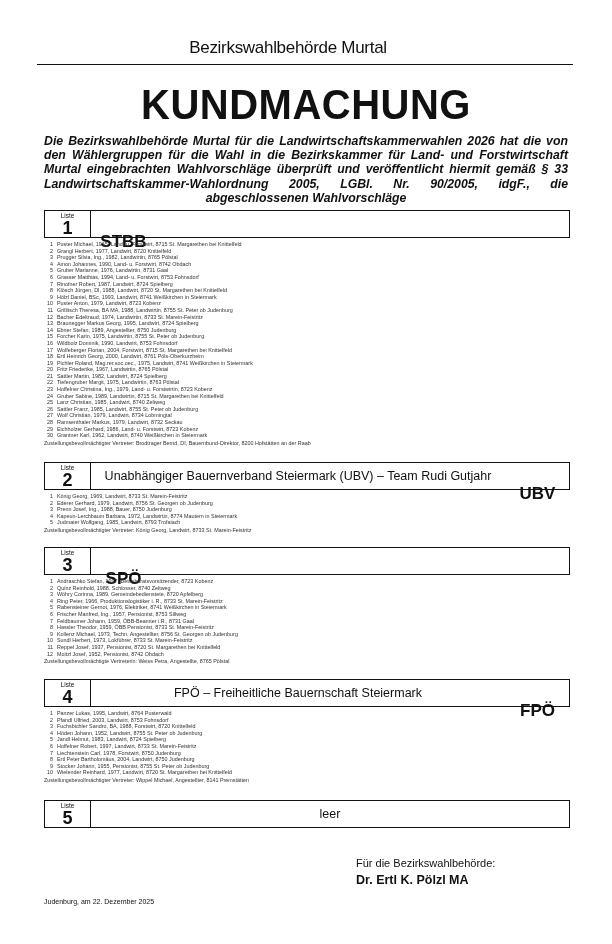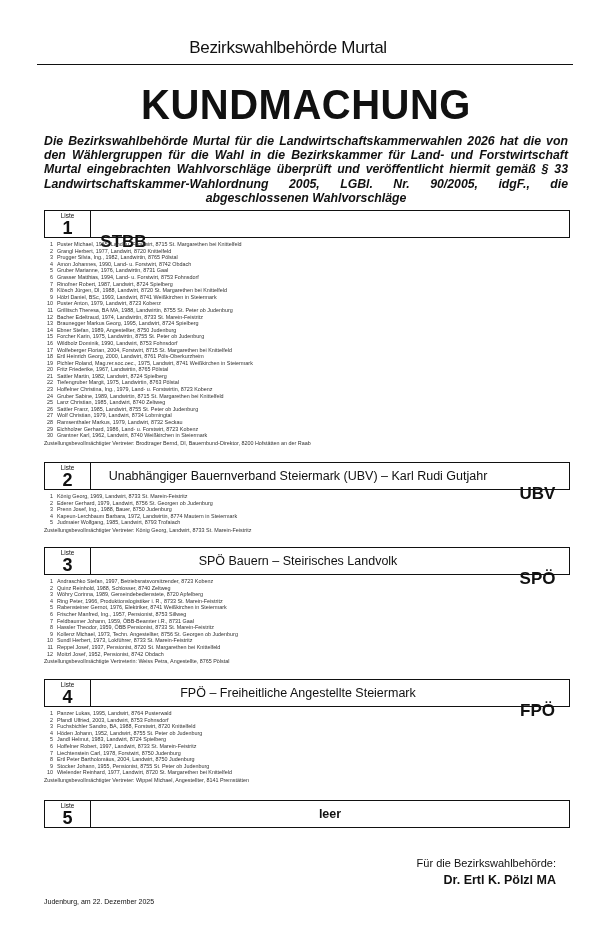--- a/index.html
+++ b/index.html
@@ -13,21 +13,21 @@
   .list-num { width: 46px; border-right: 1.5px solid #111; text-align: center; display: flex; flex-direction: column; align-items: center; justify-content: flex-start; padding-top: 1px; }
   .list-num .lbl { font-size: 6.5px; line-height: 7px; }
   .list-num .num { font-size: 18px; font-weight: bold; line-height: 18px; }
   .list-name { flex: 1; display: flex; align-items: center; justify-content: center; font-size: 12.5px; }
   .list-abbr { width: 64px; border-left: 1.5px solid #111; display: flex; align-items: center; justify-content: center; font-size: 17px; font-weight: bold; margin-top: 31px; }
   .cands { margin-top: 3px; font-size: 5.4px; line-height: 6.6px; color: #333; }
   .cand { display: flex; }
   .cand .n { width: 9px; text-align: right; margin-right: 4px; }
   .rep { font-size: 5.4px; color: #333; margin-top: 1px; }
   .footer-date { position: absolute; top: 898px; left: 44px; font-size: 7px; }
-  .sig { position: absolute; top: 856px; left: 356px; width: 200px; text-align: right; }
+  .sig { position: absolute; top: 856px; left: 356px; width: 200px; text-align: left; }
   .sig .l1 { font-size: 11px; line-height: 15px; }
   .sig .l2 { font-size: 11px; line-height: 15px; }
   .sig .l3 { font-size: 12.5px; font-weight: bold; line-height: 18px; }
 </style>
 </head>
 <body>
 
 <div class="authority">Bezirkswahlbehörde Murtal</div>
 <div class="rule" style="left: 37px; width: 536px;"></div>
 <div class="headline">KUNDMACHUNG</div>
@@ -165,21 +165,21 @@
         </div>
       </div>
       <div class="rep">Zustellungsbevollmächtigter Vertreter: Brodtrager Bernd, DI, Bauernbund-Direktor, 8200 Hofstätten an der Raab</div>
     </div>
     <div class="list-block" style="top: 462px;">
       <div class="list-head">
         <div class="list-num">
           <span class="lbl">Liste</span>
           <span class="num">2</span>
         </div>
-        <div class="list-name">Unabhängiger Bauernverband Steiermark (UBV) – Karl Rudi Gutjahr</div>
+        <div class="list-name">Unabhängiger Bauernverband Steiermark (UBV) – Team Rudi Gutjahr</div>
         <div class="list-abbr">UBV</div>
       </div>
       <div class="cands">
         <div class="cand">
           <span class="n">1</span>
           <span>König Georg, 1969, Landwirt, 8733 St. Marein-Feistritz</span>
         </div>
         <div class="cand">
           <span class="n">2</span>
           <span>Ederer Gerhard, 1979, Landwirt, 8756 St. Georgen ob Judenburg</span>
@@ -198,21 +198,20 @@
         </div>
       </div>
       <div class="rep">Zustellungsbevollmächtigter Vertreter: König Georg, Landwirt, 8733 St. Marein-Feistritz</div>
     </div>
     <div class="list-block" style="top: 547px;">
       <div class="list-head">
         <div class="list-num">
           <span class="lbl">Liste</span>
           <span class="num">3</span>
         </div>
-        <div class="list-name">SPÖ Bauern – Steirisches Landvolk</div>
         <div class="list-abbr">SPÖ</div>
       </div>
       <div class="cands">
         <div class="cand">
           <span class="n">1</span>
           <span>Andraschko Stefan, 1997, Betriebsratsvorsitzender, 8723 Kobenz</span>
         </div>
         <div class="cand">
           <span class="n">2</span>
           <span>Quinz Reinhold, 1988, Schlosser, 8740 Zeltweg</span>
@@ -259,21 +258,21 @@
         </div>
       </div>
       <div class="rep">Zustellungsbevollmächtigte Vertreterin: Weiss Petra, Angestellte, 8765 Pölstal</div>
     </div>
     <div class="list-block" style="top: 679px;">
       <div class="list-head">
         <div class="list-num">
           <span class="lbl">Liste</span>
           <span class="num">4</span>
         </div>
-        <div class="list-name">FPÖ – Freiheitliche Angestellte Steiermark</div>
+        <div class="list-name">FPÖ – Freiheitliche Bauernschaft Steiermark</div>
         <div class="list-abbr">FPÖ</div>
       </div>
       <div class="cands">
         <div class="cand">
           <span class="n">1</span>
           <span>Panzer Lukas, 1995, Landwirt, 8764 Pusterwald</span>
         </div>
         <div class="cand">
           <span class="n">2</span>
           <span>Pfandl Ulfried, 2003, Landwirt, 8753 Fohnsdorf</span>
@@ -312,21 +311,21 @@
         </div>
       </div>
       <div class="rep">Zustellungsbevollmächtigter Vertreter: Wippel Michael, Angestellter, 8141 Premstätten</div>
     </div>
     <div class="list-block" style="top: 800px;">
       <div class="list-head">
         <div class="list-num">
           <span class="lbl">Liste</span>
           <span class="num">5</span>
         </div>
-        <div class="list-name" style="font-weight: bold;">leer</div>
+        <div class="list-name" style="font-weight: normal;">leer</div>
       </div>
     </div>
   </div>
 
 <div class="footer-date">Judenburg, am 22. Dezember 2025</div>
 <div class="sig">
   <div class="l1">Für die Bezirkswahlbehörde:</div>
   <div class="l3">Dr. Ertl K. Pölzl MA</div>
 </div>
 

